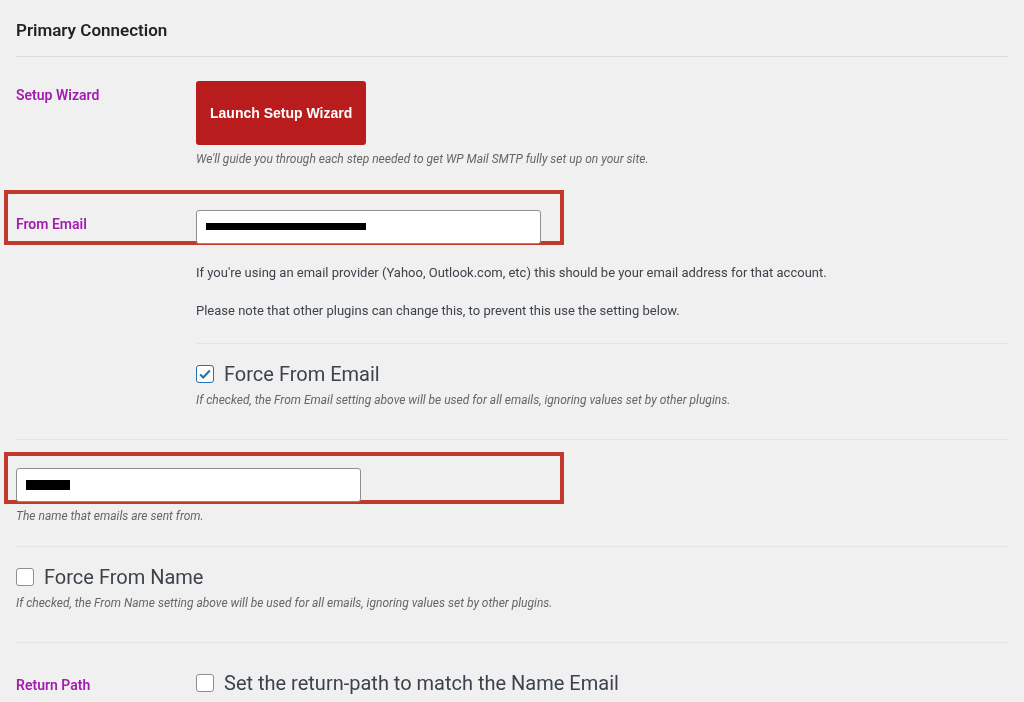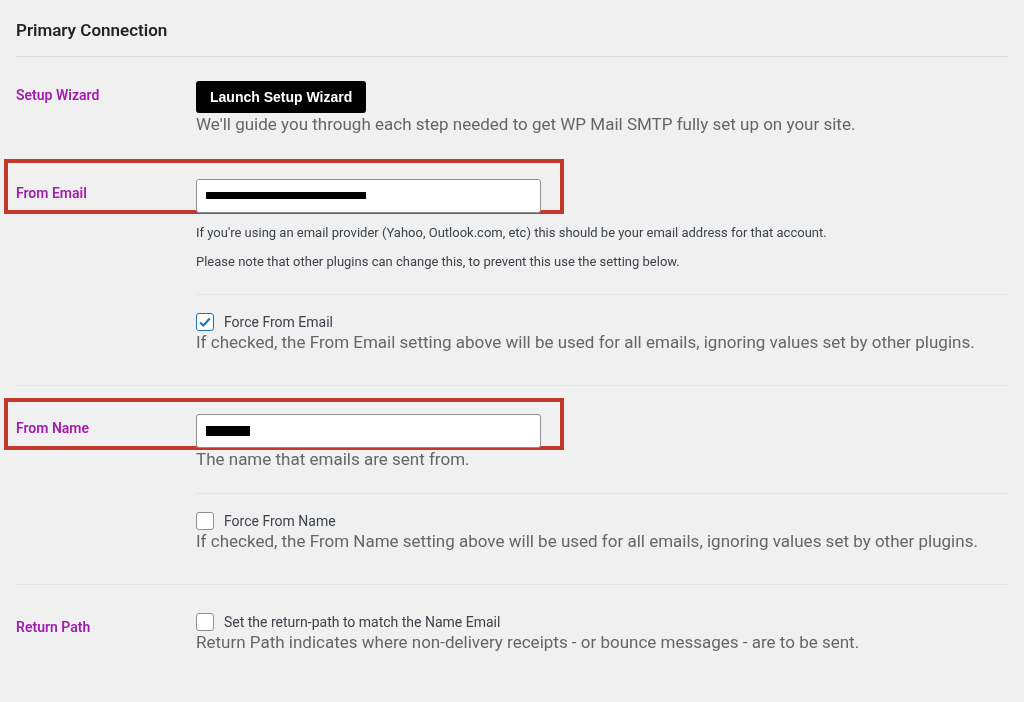--- a/index.html
+++ b/index.html
@@ -31,40 +31,41 @@
       flex: 0 0 180px;
       font-weight: 600;
       font-size: 14px;
       color: #a21caf;
       padding-top: 6px;
     }
     .row-content { flex: 1; }
 
     .btn {
       display: inline-block;
-      background: #000000;
+      background: #b91c1c;
       color: #ffffff;
       border: none;
-      padding: 8px 14px;
+      padding: 24px 14px;
       font-size: 14px;
       font-weight: 600;
       border-radius: 3px;
       cursor: pointer;
     }
 
     .desc {
+      font-style: italic;
       color: #666;
-      font-size: 17px;
-      margin-top: 0;
+      font-size: 12px;
+      margin-top: 6px;
       line-height: 1.4;
     }
     .desc-plain {
       color: #3c434a;
       font-size: 13px;
-      margin-top: 10px;
+      margin-top: 19px;
       line-height: 1.5;
     }
 
     .text-input {
       width: 345px;
       height: 34px;
       padding: 4px 10px;
       border: 1px solid #8c8f94;
       border-radius: 3px;
       background: #ffffff;
@@ -124,21 +125,21 @@
       justify-content: center;
       cursor: pointer;
       flex-shrink: 0;
     }
     .chk.checked {
       border-color: #2271b1;
     }
     .chk.checked svg { display: block; }
     .chk svg { display: none; width: 14px; height: 14px; }
     .chk-label {
-      font-size: 14px;
+      font-size: 20px;
       color: #3c434a;
     }
 
     .spacer-top { height: 38px; }
 
     .row-field { position: relative; display: inline-block; }
   </style>
 </head>
 <body>
 
@@ -180,21 +181,20 @@
         <span class="chk-label">Force From Email</span>
       </div>
       <div class="desc">If checked, the From Email setting above will be used for all emails, ignoring values set by other plugins.</div>
     </div>
   </div>
 
   <hr class="big-sep">
 
   <div class="row redbox-wrap">
     <div class="redbox name"></div>
-    <div class="row-label">From Name</div>
     <div class="row-content">
       <div class="row-field">
         <input type="text" class="text-input has-redact" value="" style="">
         <div class="redact name"></div>
       </div>
       <div class="desc">The name that emails are sent from.</div>
 
       <hr class="inner-sep">
 
       <div class="chk-row">

